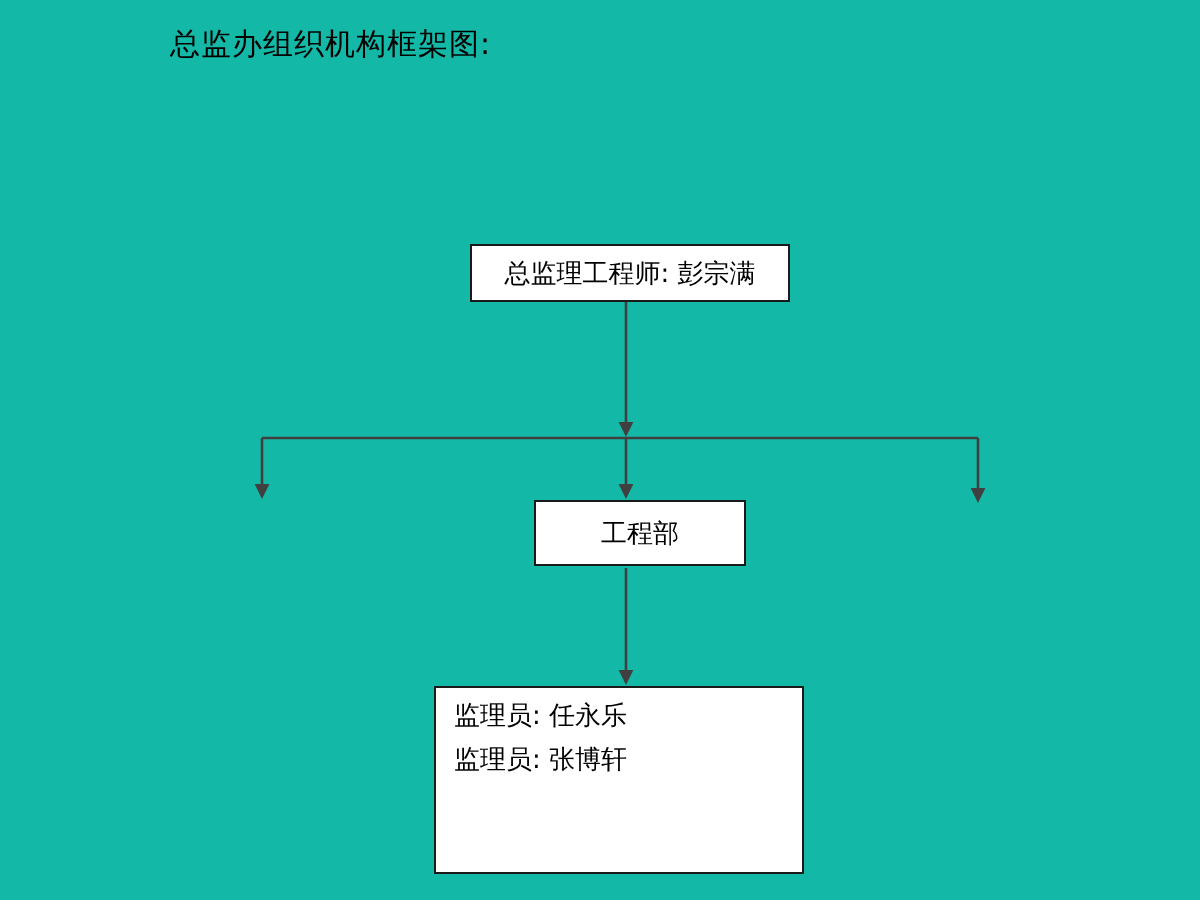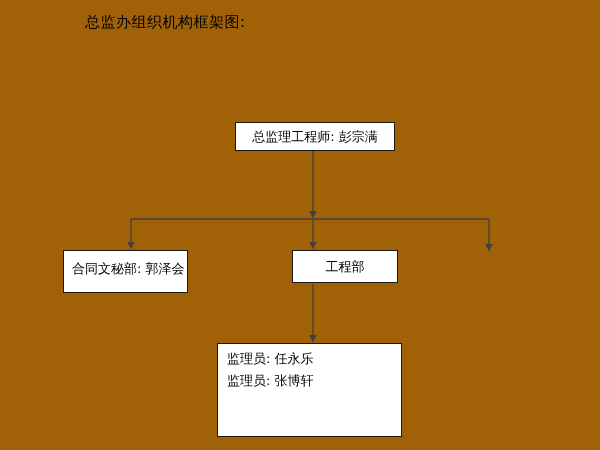--- a/index.html
+++ b/index.html
@@ -1,20 +1,20 @@
 <!DOCTYPE html>
 <html><head>
 <meta charset="utf-8">
 <style>
   html, body { margin: 0; padding: 0; background: #ffffff; }
   .canvas {
     position: relative;
     width: 600px;
     height: 450px;
-    background: #a16207;
+    background: #14b8a6;
     font-family: "DejaVu Sans", sans-serif;
     color: #000000;
     overflow: hidden;
   }
   .page-title {
     position: absolute;
     left: 85px;
     top: 13px;
     font-size: 15px;
     letter-spacing: 0.5px;
@@ -37,21 +37,21 @@
   .box-root {
     left: 235px; top: 122px; width: 160px; height: 29px;
     display: flex; align-items: center; justify-content: center;
   }
   .box-contract {
     left: 63px; top: 250px; width: 125px; height: 43px;
     padding: 9px 0 0 8px;
   }
   .box-engineering {
     left: 267px; top: 250px; width: 106px; height: 33px;
-    display: flex; align-items: center; justify-content: center; margin-left: 25px;
+    display: flex; align-items: center; justify-content: center;
   }
   .box-office {
     left: 425px; top: 252px; width: 122px; height: 41px;
     padding: 9px 0 0 7px;
   }
   .box-members {
     left: 217px; top: 343px; width: 185px; height: 94px;
     padding: 4px 0 0 9px;
   }
   .member-line {
@@ -85,23 +85,20 @@
 
       <line x1="313" y1="284" x2="313" y2="336"></line>
       <polygon points="309.3,335 316.7,335 313,342.5" stroke="none"></polygon>
     </g>
   </svg>
 
   <div class="box box-root">
     <span>总监理工程师: 彭宗满</span>
   </div>
 
-  <div class="box box-contract">
-    <span>合同文秘部: 郭泽会</span>
-  </div>
 
   <div class="box box-engineering">
     <span>工程部</span>
   </div>
 
 
   <div class="box box-members">
     <div class="member-line">监理员: 任永乐</div>
     <div class="member-line">监理员: 张博轩</div>
   </div>

